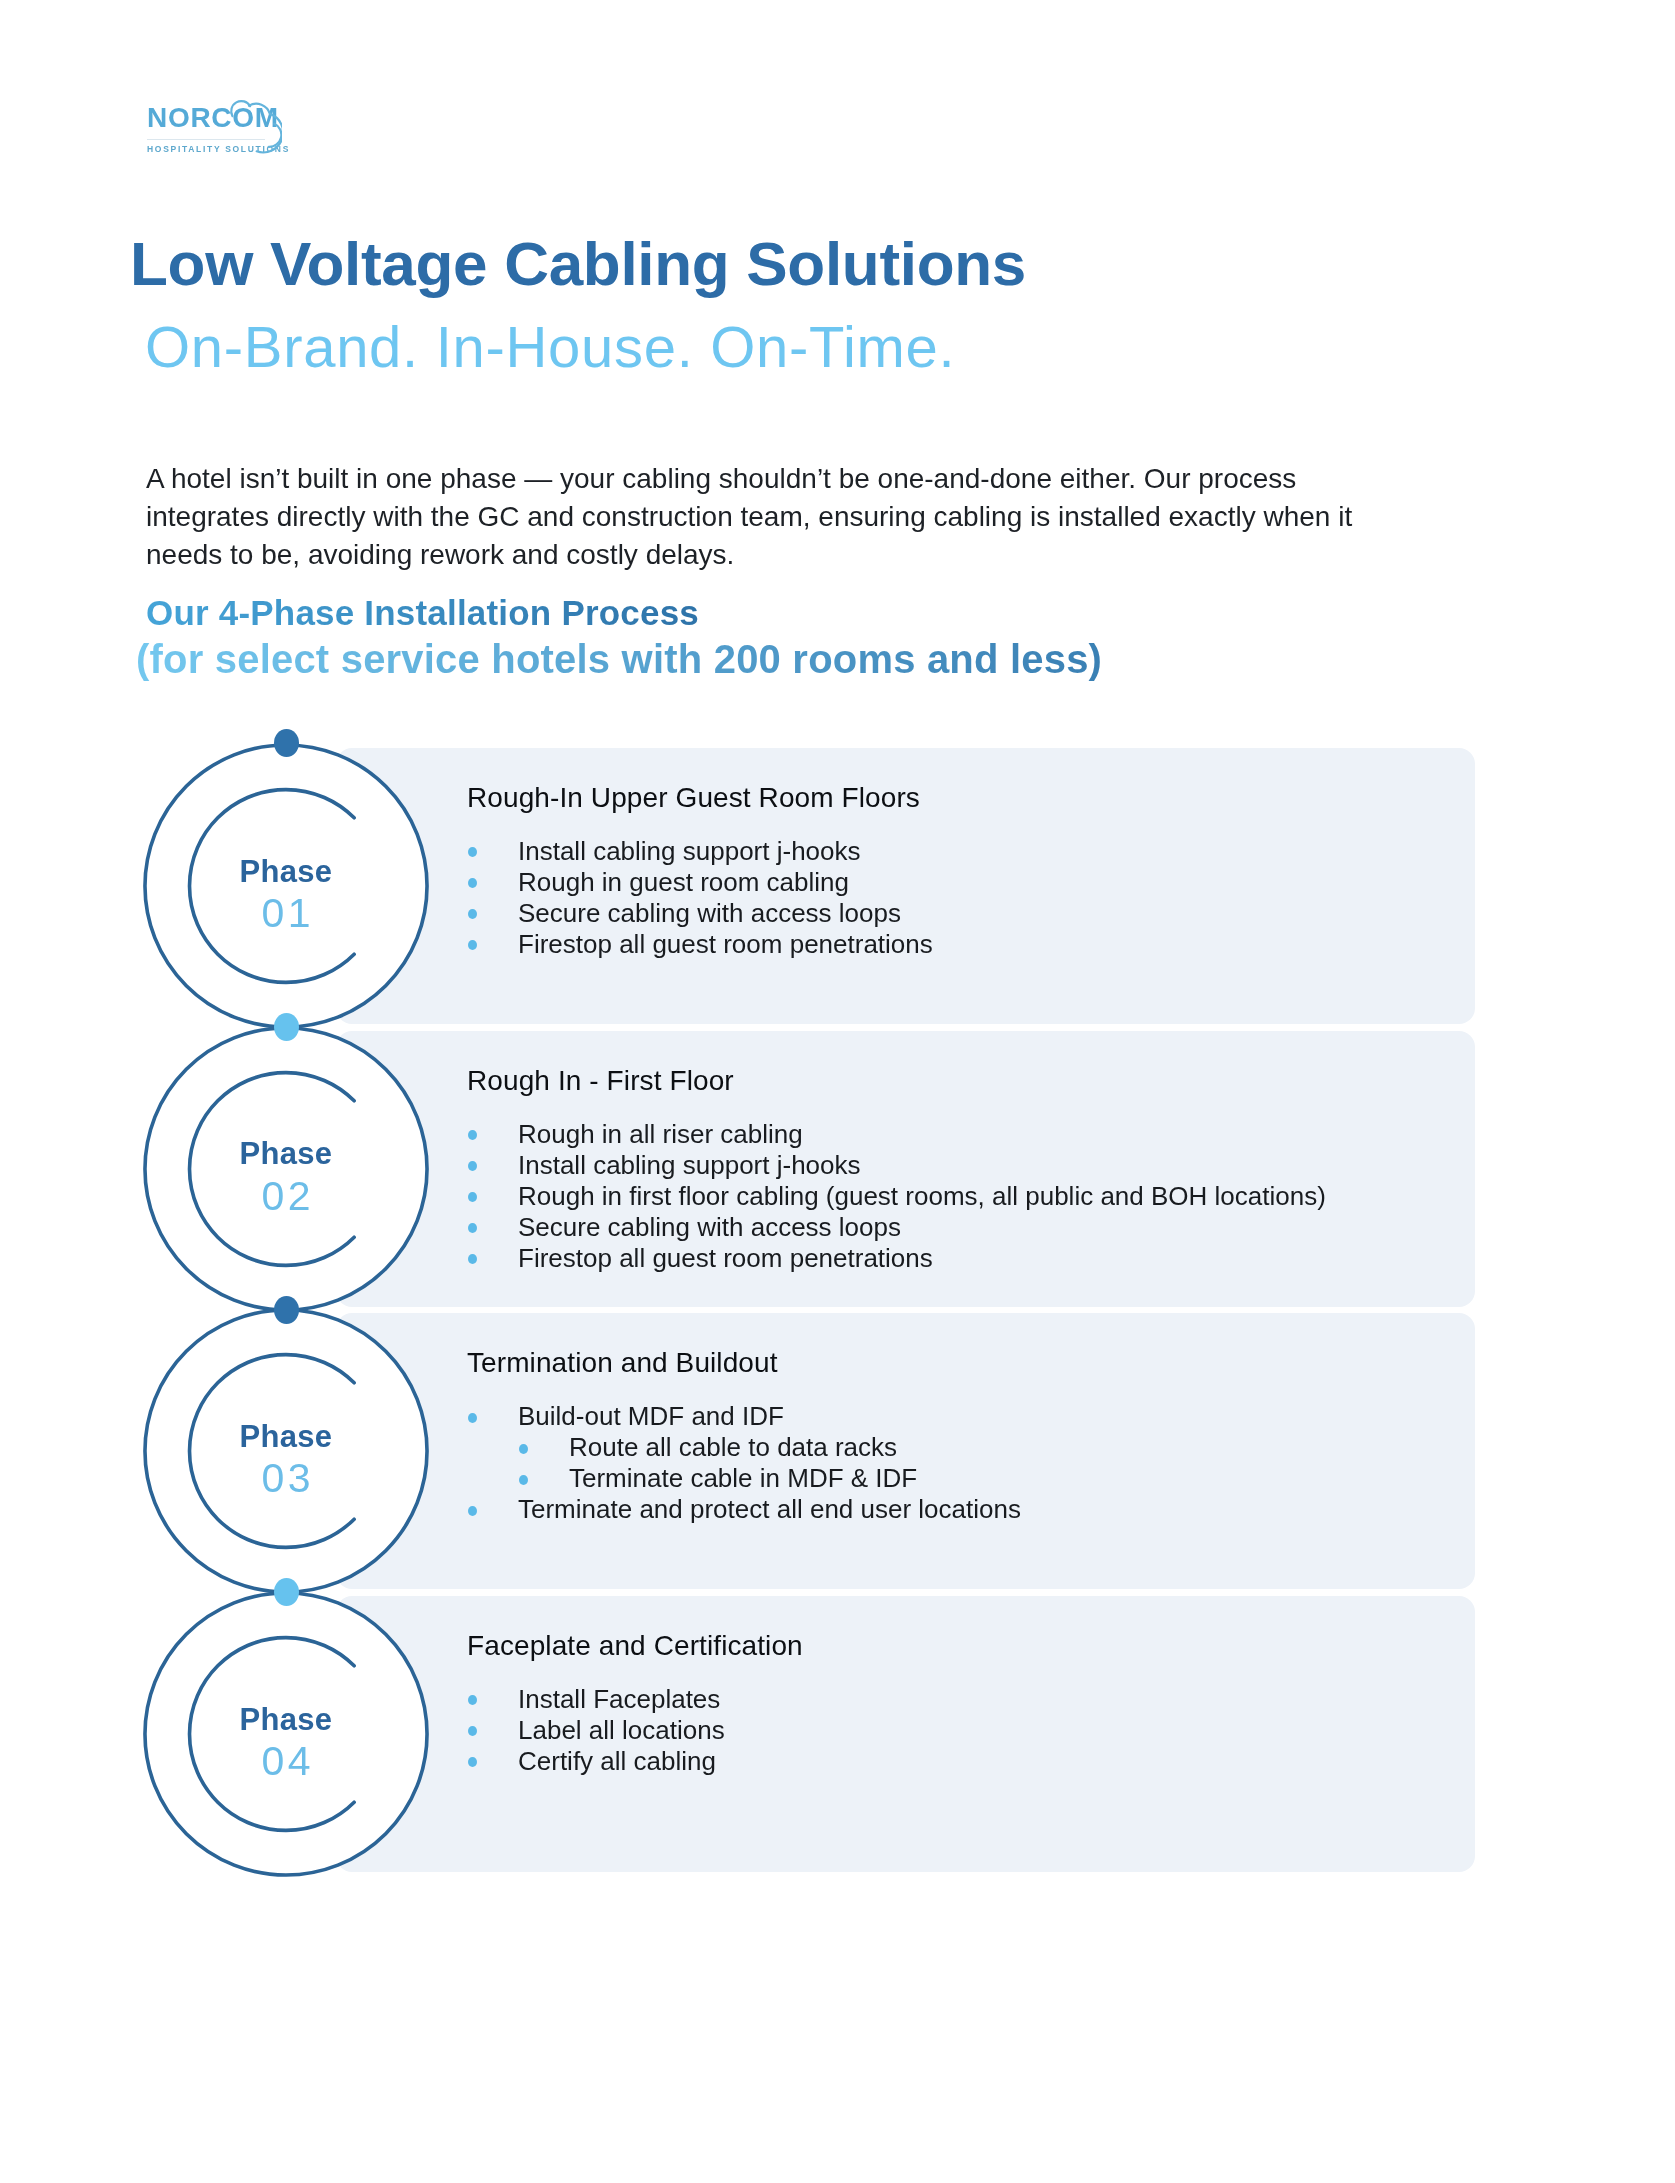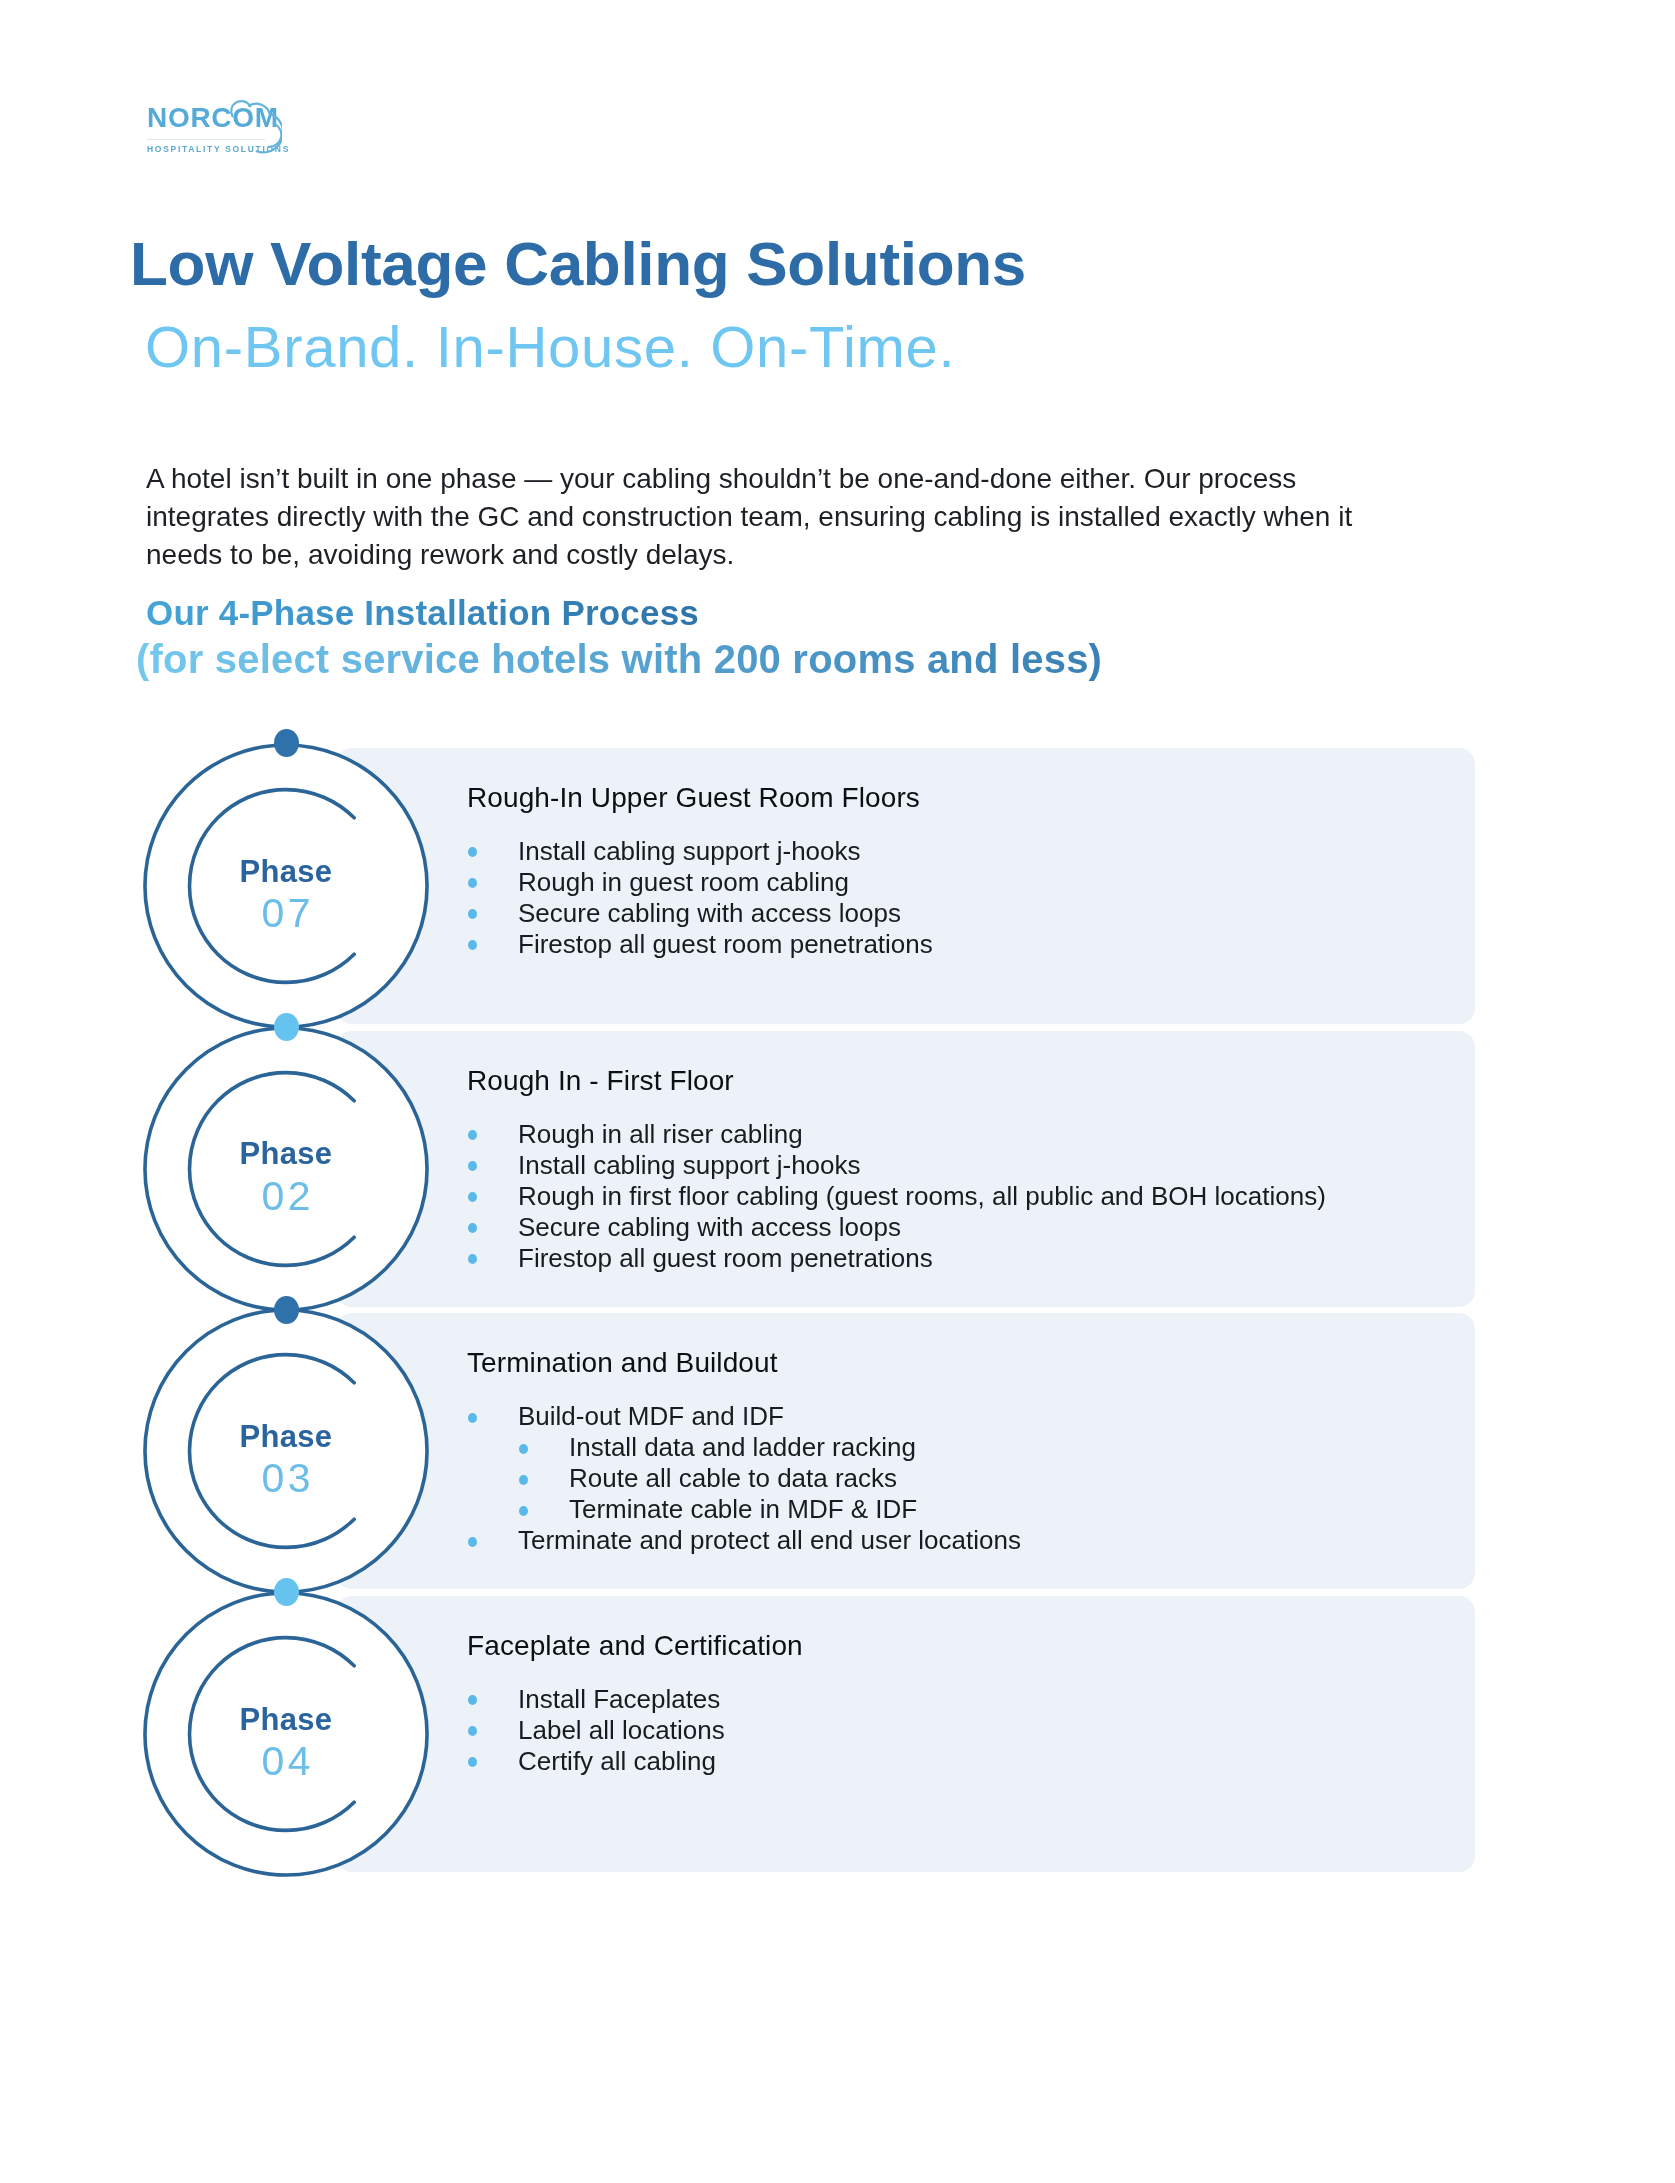--- a/index.html
+++ b/index.html
@@ -89,21 +89,21 @@
           </ul>
         </div>
         <div class="phase-circle">
           <svg viewBox="0 0 436 436" width="286" height="286">
             <circle cx="218" cy="218" r="215" fill="#ffffff" stroke="#2b6496" stroke-width="5.5"></circle>
             <path d="M 321.9 114.1 A 147 147 0 1 0 321.9 321.9" fill="none" stroke="#2b6496" stroke-width="5.5" stroke-linecap="round"></path>
           </svg>
         </div>
         <div class="phase-text">
           <div class="phase-label">Phase</div>
-          <div class="phase-num">07</div>
+          <div class="phase-num">01</div>
         </div>
       </div>
       <div class="phase-row">
         <div class="phase-card">
           <h4 class="card-title">Rough In - First Floor</h4>
           <ul class="card-list">
             <li class="item lv1"><span class="bullet"></span><span class="item-text">Rough in all riser cabling</span></li>
             <li class="item lv1"><span class="bullet"></span><span class="item-text">Install cabling support j-hooks</span></li>
             <li class="item lv1"><span class="bullet"></span><span class="item-text">Rough in first floor cabling (guest rooms, all public and BOH locations)</span></li>
             <li class="item lv1"><span class="bullet"></span><span class="item-text">Secure cabling with access loops</span></li>
@@ -119,21 +119,20 @@
         <div class="phase-text">
           <div class="phase-label">Phase</div>
           <div class="phase-num">02</div>
         </div>
       </div>
       <div class="phase-row">
         <div class="phase-card">
           <h4 class="card-title">Termination and Buildout</h4>
           <ul class="card-list">
             <li class="item lv1"><span class="bullet"></span><span class="item-text">Build-out MDF and IDF</span></li>
-            <li class="item lv2"><span class="bullet"></span><span class="item-text">Install data and ladder racking</span></li>
             <li class="item lv2"><span class="bullet"></span><span class="item-text">Route all cable to data racks</span></li>
             <li class="item lv2"><span class="bullet"></span><span class="item-text">Terminate cable in MDF &amp; IDF</span></li>
             <li class="item lv1"><span class="bullet"></span><span class="item-text">Terminate and protect all end user locations</span></li>
           </ul>
         </div>
         <div class="phase-circle">
           <svg viewBox="0 0 436 436" width="286" height="286">
             <circle cx="218" cy="218" r="215" fill="#ffffff" stroke="#2b6496" stroke-width="5.5"></circle>
             <path d="M 321.9 114.1 A 147 147 0 1 0 321.9 321.9" fill="none" stroke="#2b6496" stroke-width="5.5" stroke-linecap="round"></path>
           </svg>

